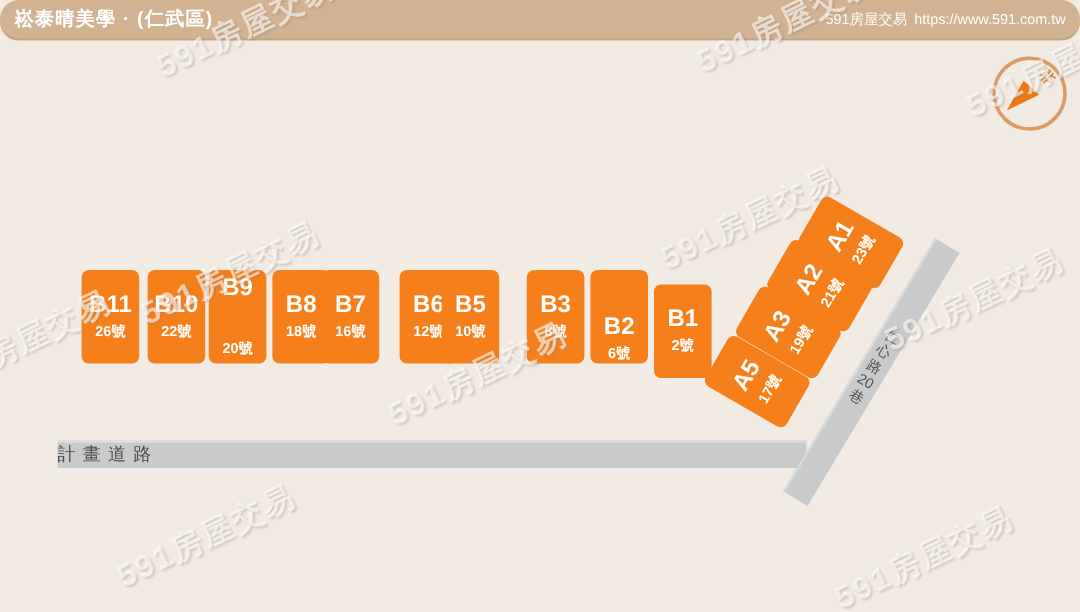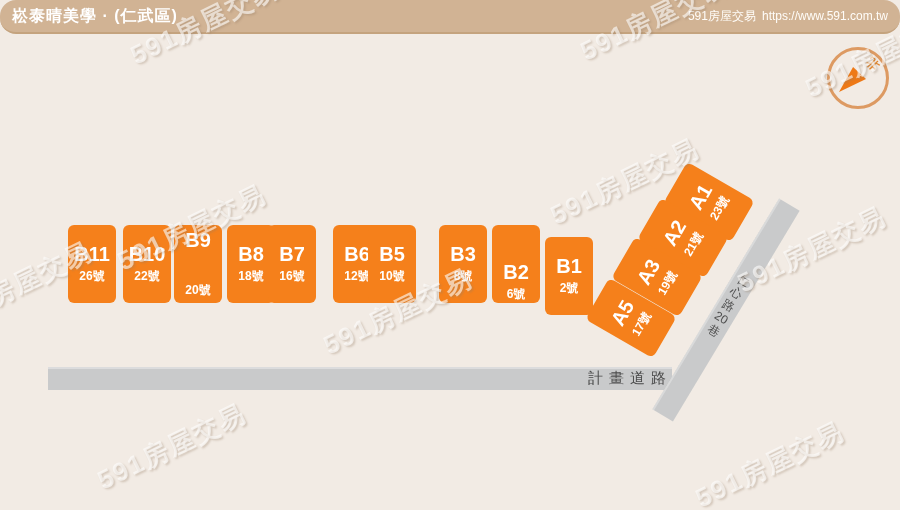--- a/index.html
+++ b/index.html
@@ -16,21 +16,21 @@
     padding:4px 12px;z-index:10;border-radius:16px;
   }
   .header-title{color:#ffffff;font-size:16px;font-weight:bold;letter-spacing:1px}
   .header-right{color:#fffdf9;font-size:12px;display:flex;gap:6px;align-items:center}
   
   .plan{position:absolute;left:0;top:34px;width:900px;height:476px}
   
   .road-main{
     position:absolute;left:48px;top:333px;width:624px;height:23px;
     background:#c9cacb;box-shadow:inset 0 2px 0 rgba(255,255,255,.35);
-    display:flex;align-items:center;justify-content:flex-end;z-index:2;
+    display:flex;align-items:center;justify-content:flex-start;z-index:2;
   }
   .road-main-label{font-size:15px;color:#4a4a4a;letter-spacing:6px}
   .road-lane{
     position:absolute;left:714px;top:153px;width:24px;height:246px;box-sizing:border-box;
     background:#c9cacb;transform:rotate(31deg);
     box-shadow:inset 2px 0 0 rgba(255,255,255,.3);
     display:flex;flex-direction:column;align-items:center;
     padding-top:82px;z-index:3;
   }
   .lane-char{font-size:12px;color:#4f4f4f;line-height:1.2;white-space:nowrap}

